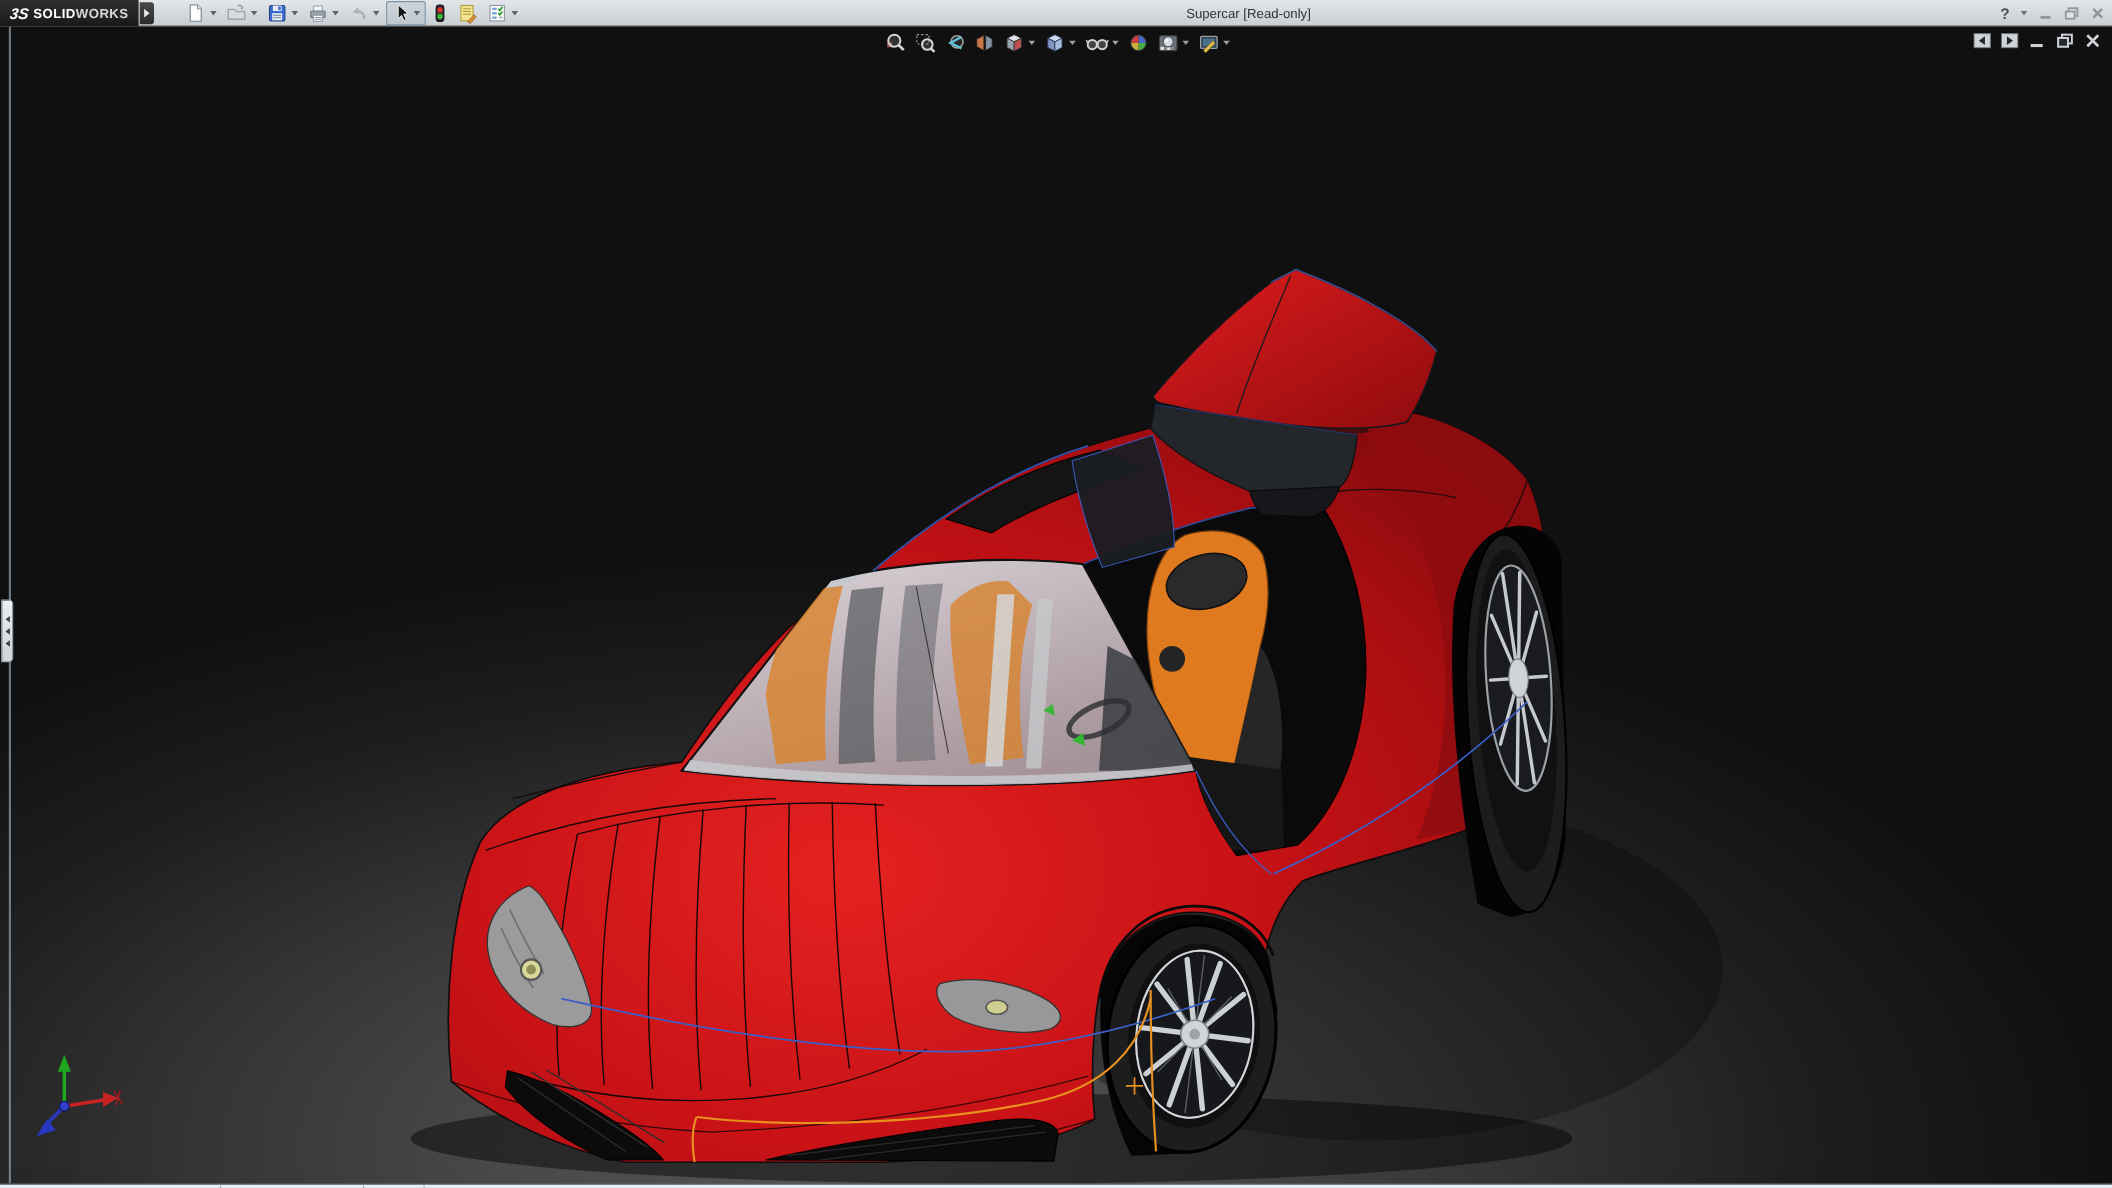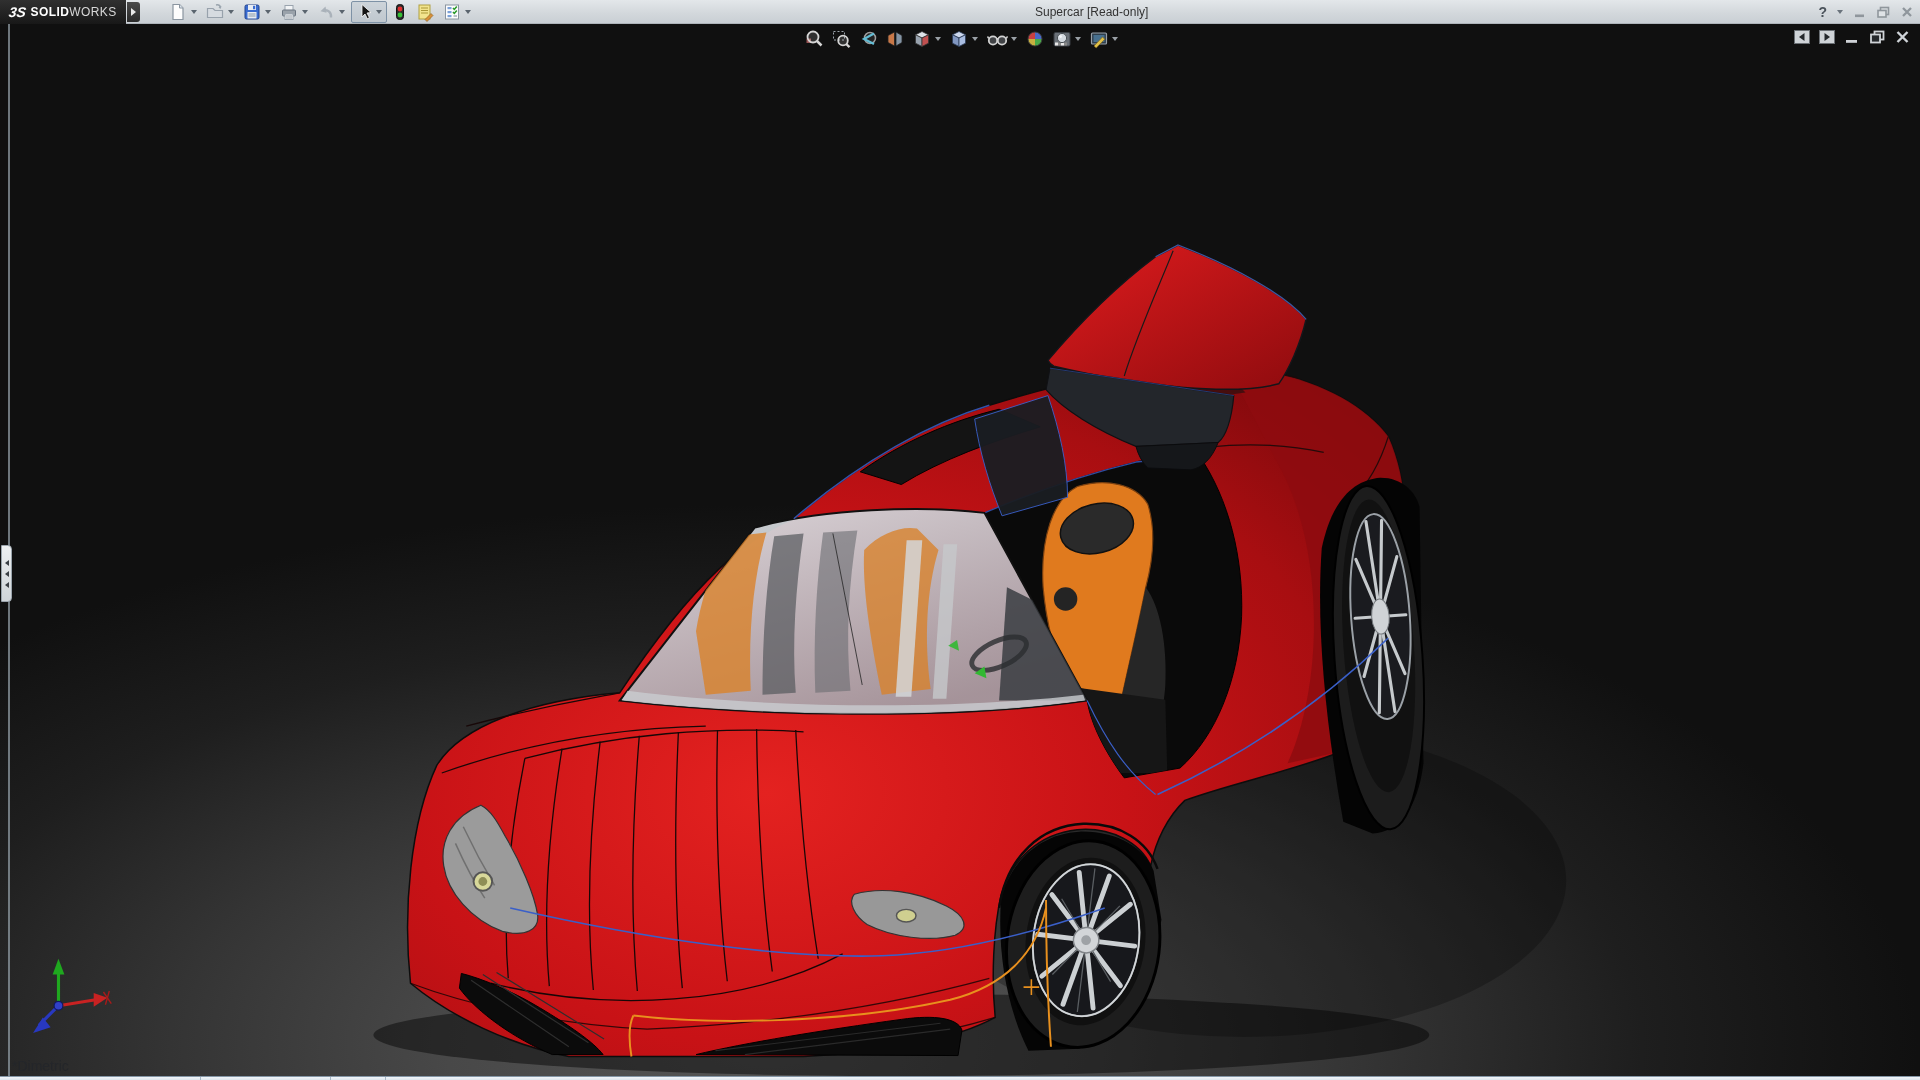--- a/index.html
+++ b/index.html
@@ -8,31 +8,31 @@
   .app { position:relative; width:1920px; height:1080px; }
 
   
   .titlebar { position:absolute; top:0; left:0; width:1920px; height:24px;
     background:linear-gradient(#e3e7ea,#d2d7db 60%,#c9cfd4);
     border-bottom:1px solid #aeb4ba; display:flex; align-items:center; z-index:30; }
   .logo { width:126px; height:24px; background:linear-gradient(#303030,#181818);
     color:#fff; display:flex; align-items:center; justify-content:center; gap:4px; }
   .logo .glyph { font-style:italic; font-weight:bold; font-size:14px; transform:skewX(-8deg); }
   .logo .brand { font-size:12px; font-weight:bold; letter-spacing:.4px; }
-  .logo .brand i { font-style:normal; font-weight:normal; color:#d8d8d8; }
+  .logo .brand i { font-style:normal; font-weight:bold; color:#d8d8d8; }
   .menu-flyout { width:13px; height:20px; margin-left:1px; background:linear-gradient(#4a4a4a,#2a2a2a);
     border-radius:0 3px 3px 0; display:flex; align-items:center; justify-content:center; }
   .tri-right { width:0;height:0;border-top:4px solid transparent;border-bottom:4px solid transparent;border-left:5px solid #e8e8e8; }
   .doc-toolbar { display:flex; align-items:center; margin-left:26px; gap:3px; height:24px; }
   .tbtn { display:flex; align-items:center; gap:2px; padding:1px 2px; border-radius:2px; }
   .tbtn svg { display:block; }
   .dd { width:0;height:0;border-left:3.5px solid transparent;border-right:3.5px solid transparent;border-top:4px solid #5a646e; margin:0 1px; }
   .tbtn.pressed { background:linear-gradient(#cdd4da,#bfc7ce); border:1px solid #7e92a6; padding:0 3px; height:22px; }
   .wtitle { position:absolute; left:1035px; top:0; width:200px; height:20px; line-height:24px;
-    text-align:left; font-size:12px; color:#333; }
+    text-align:center; font-size:12px; color:#333; }
   .win-controls { position:absolute; right:6px; top:0; height:24px; display:flex; align-items:center; gap:9px; }
   .help { font-size:14px; font-weight:bold; color:#4a525a; }
   .dd-light { border-top-color:#6a737c; }
 
   
   .viewport { position:absolute; top:24px; left:0; width:1920px; height:1052px; overflow:hidden;
     background:radial-gradient(1150px 540px at 40% 97%, #565656 0%, #484848 28%, #343434 52%, #1e1e1e 76%, #101010 100%); }
   .scene { position:absolute; top:0; left:0; }
 
   

